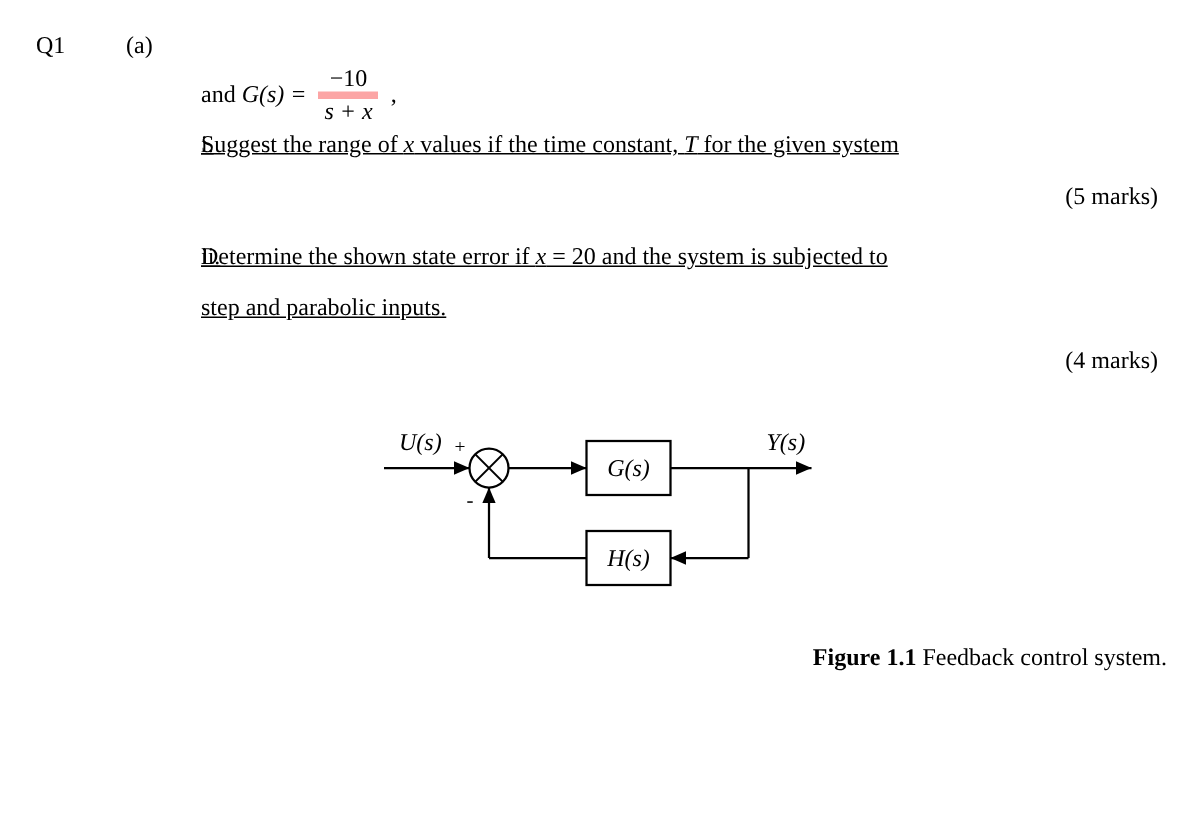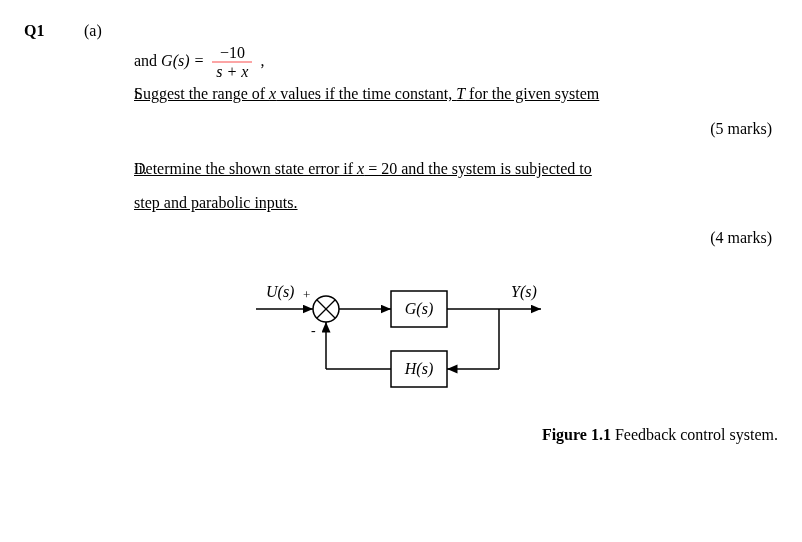--- a/index.html
+++ b/index.html
@@ -12,21 +12,21 @@
     width: 802px;
     height: 542px;
     box-sizing: border-box;
     line-height: 1.6;
   }
   .row {
     display: flex;
     align-items: flex-start;
   }
   .q-label {
-    font-weight: bold;
+    font-weight: normal;
     width: 60px;
     flex-shrink: 0;
   }
   .part-label {
     width: 50px;
     flex-shrink: 0;
   }
   .sub-label {
     width: 40px;
     flex-shrink: 0;
@@ -46,21 +46,21 @@
   }
   .frac {
     display: inline-block;
     vertical-align: middle;
     text-align: center;
     line-height: 1.1;
     margin: 0 4px;
   }
   .frac .num {
     display: block;
-    border-bottom: 2px solid #fca5a5;
+    border-bottom: 5px solid #fca5a5;
     padding: 0 4px;
   }
   .frac .den {
     display: block;
     padding: 0 4px;
   }
   .italic { font-style: italic; }
   .diagram-wrap {
     margin-top: 18px;
     text-align: center;

